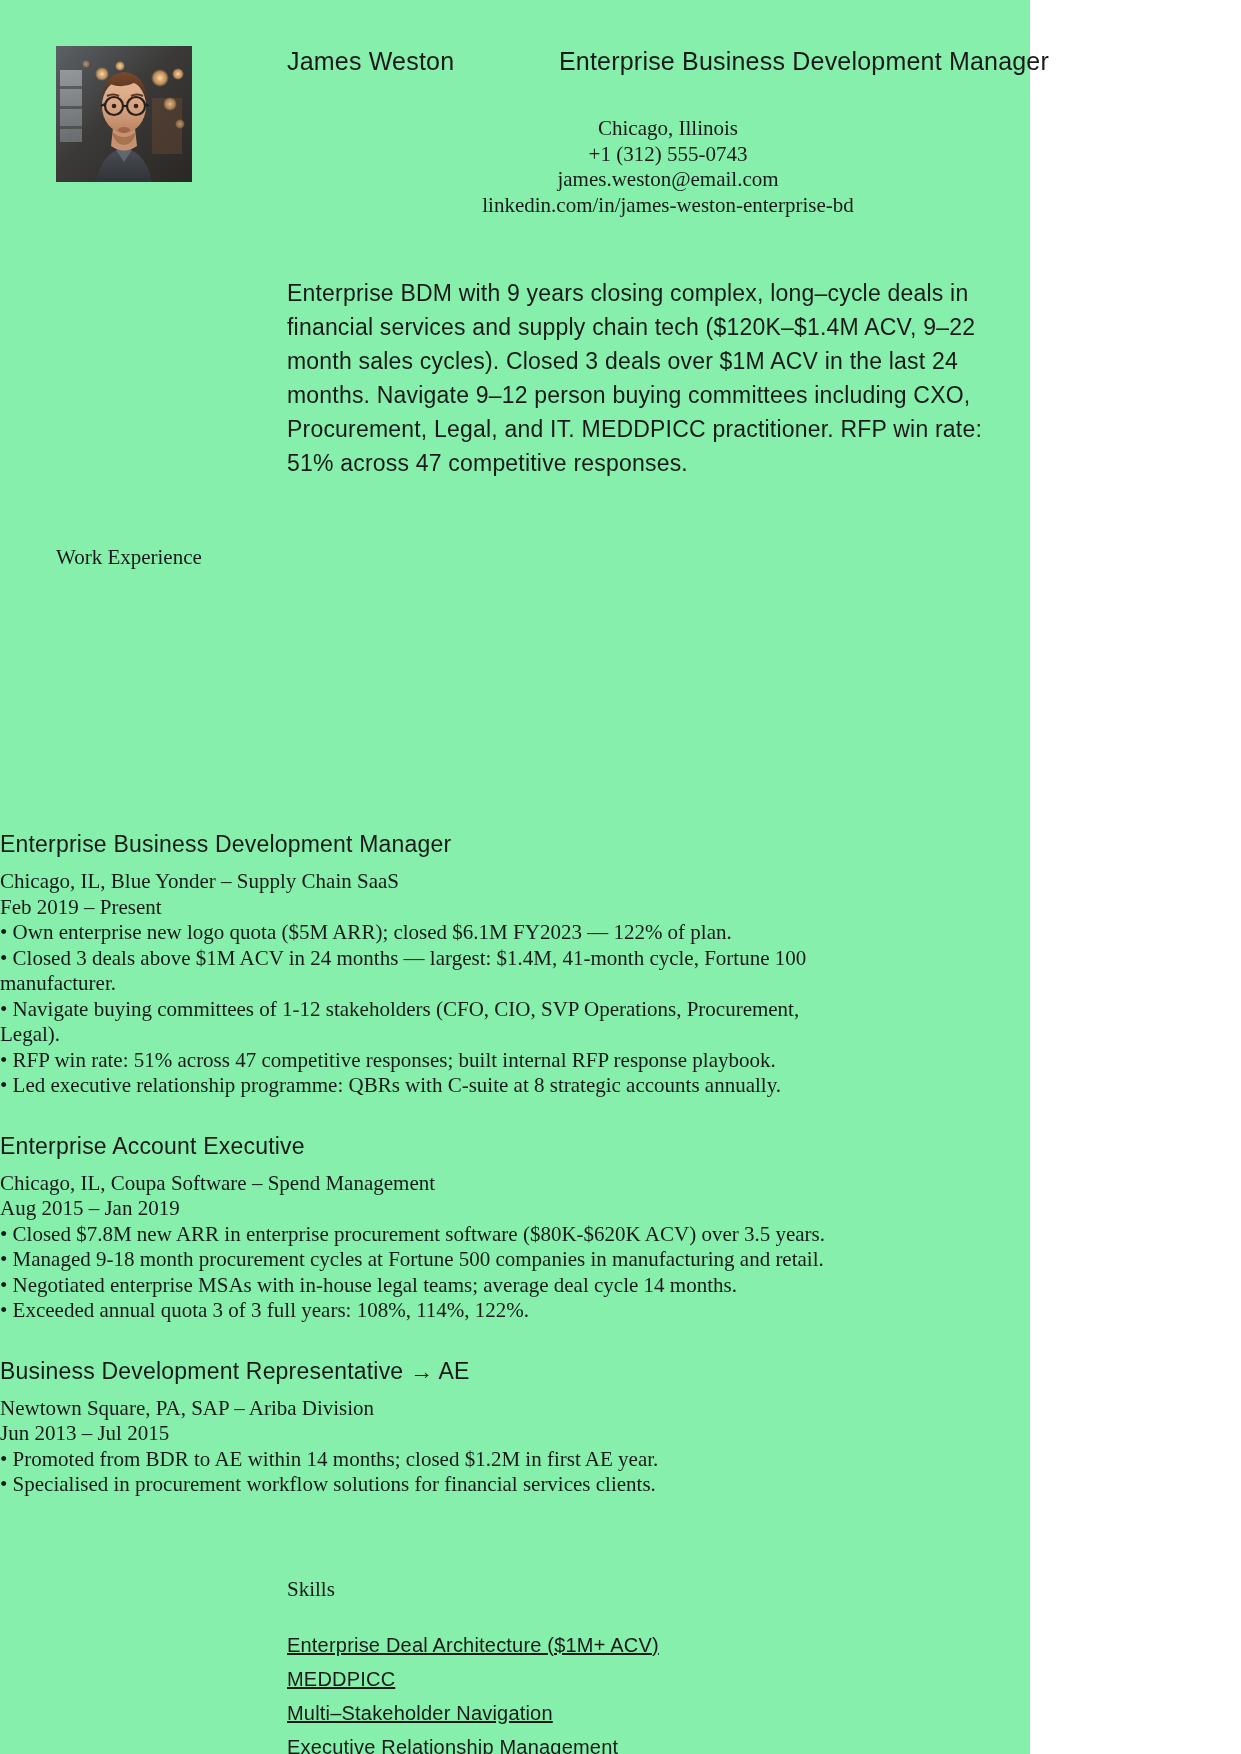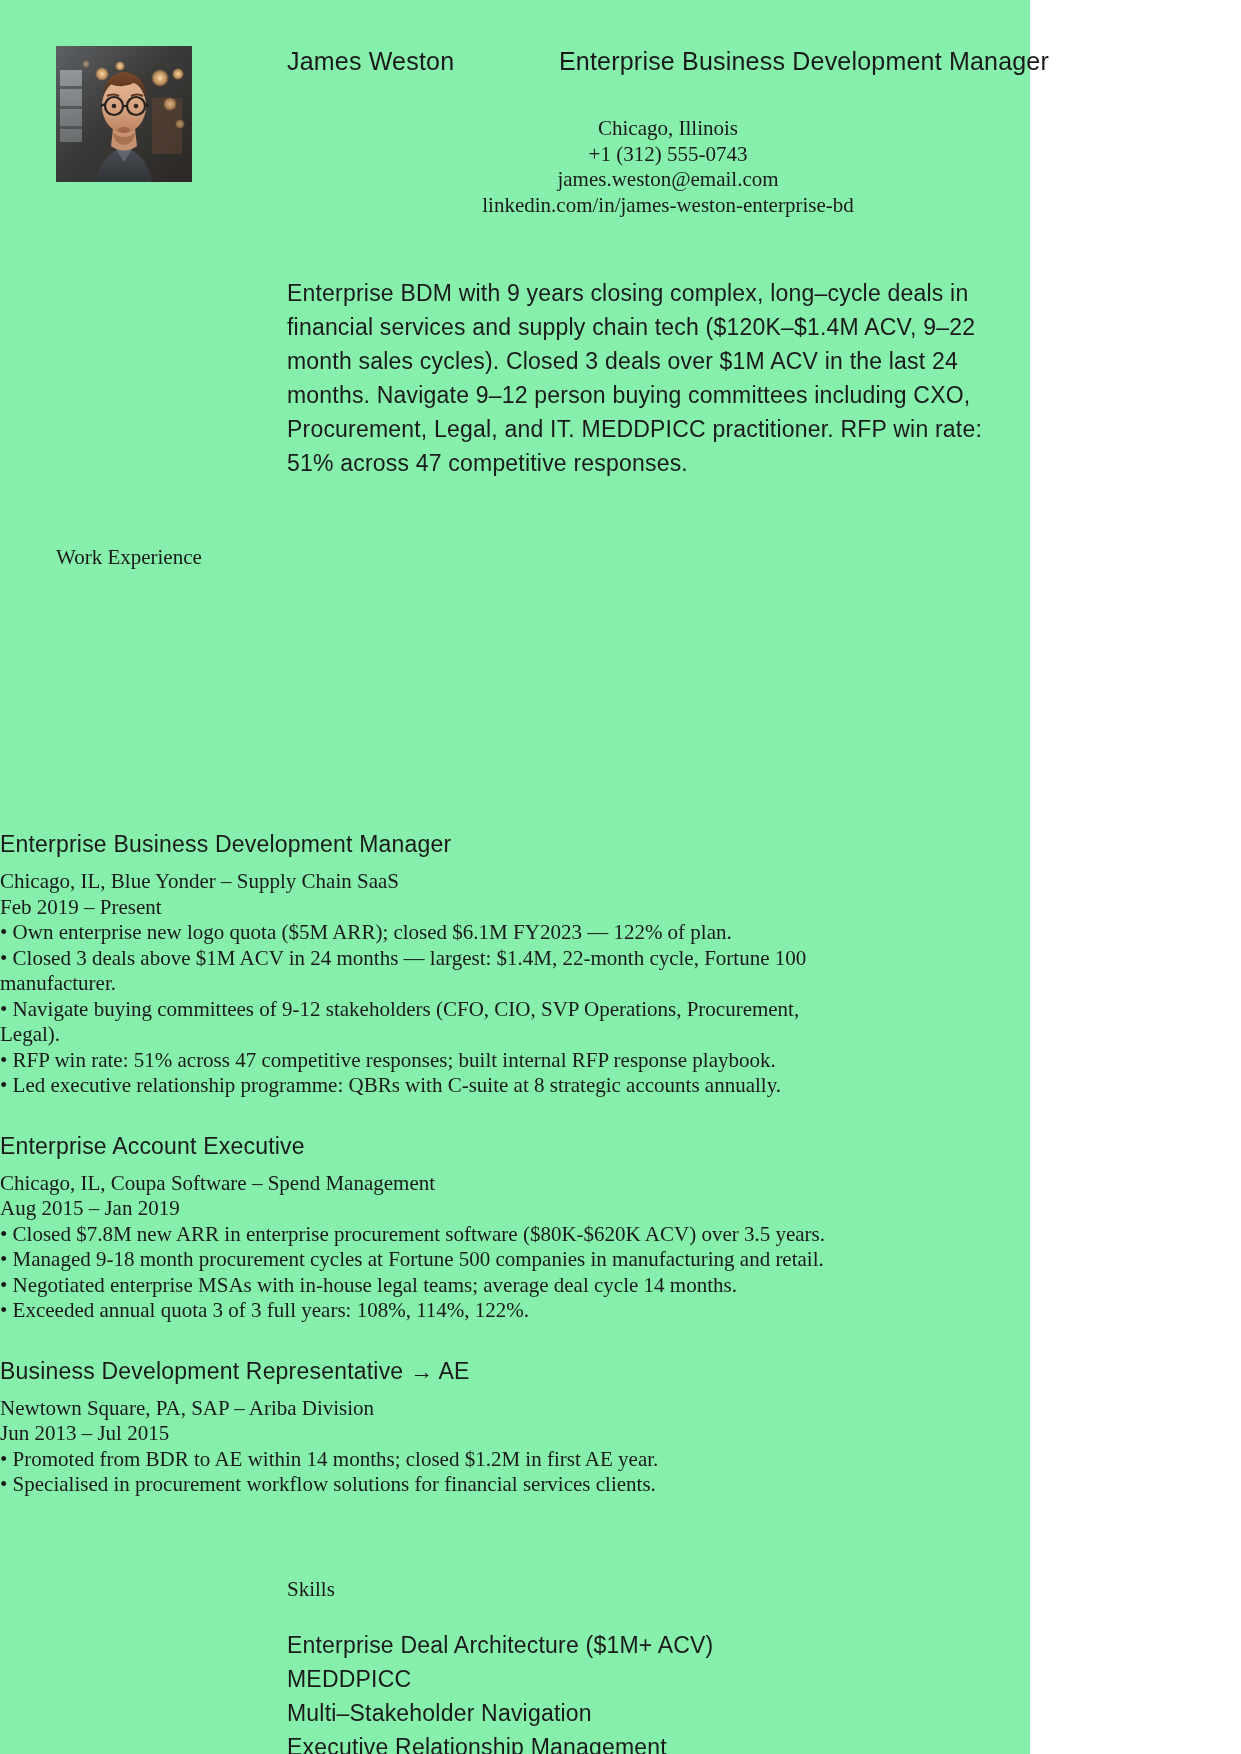--- a/index.html
+++ b/index.html
@@ -151,23 +151,24 @@
   }
 
   
   .skills-block { margin-top: 62px; }
   .skills-heading {
     font-size: 21px;
     line-height: 26px;
     margin-bottom: 26px;
   }
   .skill {
-    font-size: 23px;
+    font-size: 20px;
     line-height: 34px;
     color: #1a1a1a;
+    text-decoration: underline;
   }
 </style>
 </head>
 <body>
 
 <div class="page">
 
   <div class="header-row">
 
     <div class="photo-cell">
@@ -263,22 +264,22 @@
     <div class="col-label serif section-label">Work Experience</div>
     <div class="col-main" id="jobs-container">
         <div class="job">
           <div class="sans job-title">Enterprise Business Development Manager</div>
           <div class="serif job-meta">
             <div>Chicago, IL, Blue Yonder – Supply Chain SaaS</div>
             <div>Feb 2019 – Present</div>
           </div>
           <div class="serif job-bullets">
             <div class="bullet">• Own enterprise new logo quota ($5M ARR); closed $6.1M FY2023 — 122% of plan.</div>
-            <div class="bullet">• Closed 3 deals above $1M ACV in 24 months — largest: $1.4M, 22-month cycle, Fortune 100 manufacturer.</div>
-            <div class="bullet">• Navigate buying committees of 9-12 stakeholders (CFO, CIO, SVP Operations, Procurement, Legal).</div>
+            <div class="bullet">• Closed 3 deals above $1M ACV in 24 months — largest: $1.4M, 41-month cycle, Fortune 100 manufacturer.</div>
+            <div class="bullet">• Navigate buying committees of 1-12 stakeholders (CFO, CIO, SVP Operations, Procurement, Legal).</div>
             <div class="bullet">• RFP win rate: 51% across 47 competitive responses; built internal RFP response playbook.</div>
             <div class="bullet">• Led executive relationship programme: QBRs with C-suite at 8 strategic accounts annually.</div>
           </div>
         </div>
         <div class="job">
           <div class="sans job-title">Enterprise Account Executive</div>
           <div class="serif job-meta">
             <div>Chicago, IL, Coupa Software – Spend Management</div>
             <div>Aug 2015 – Jan 2019</div>
           </div>

